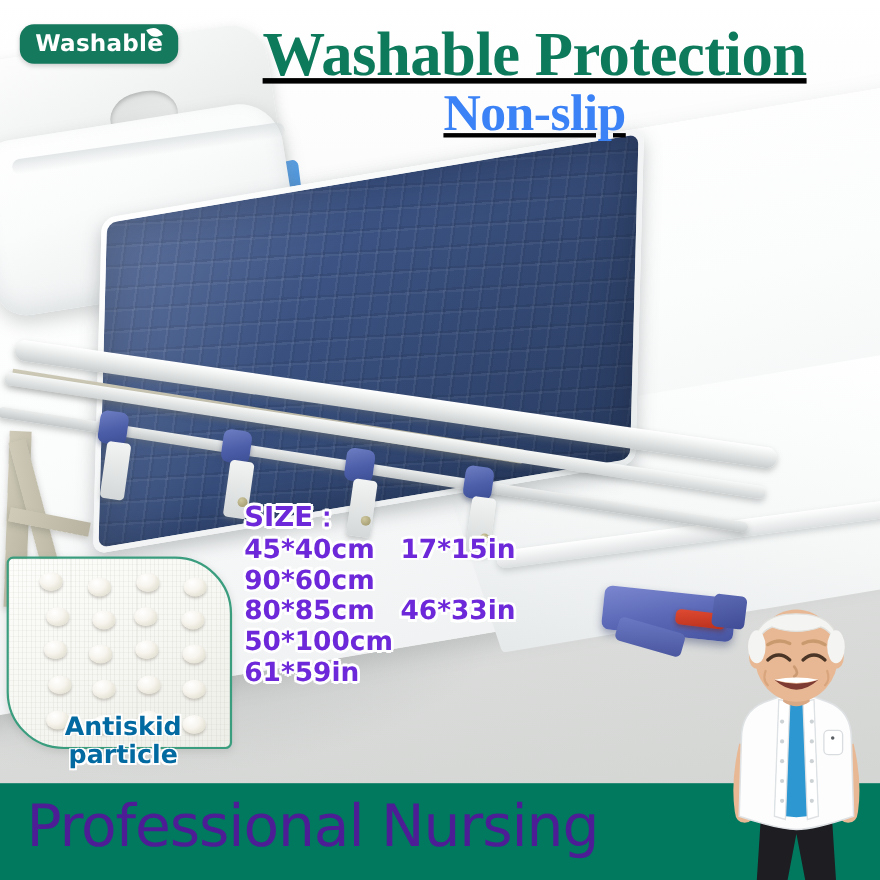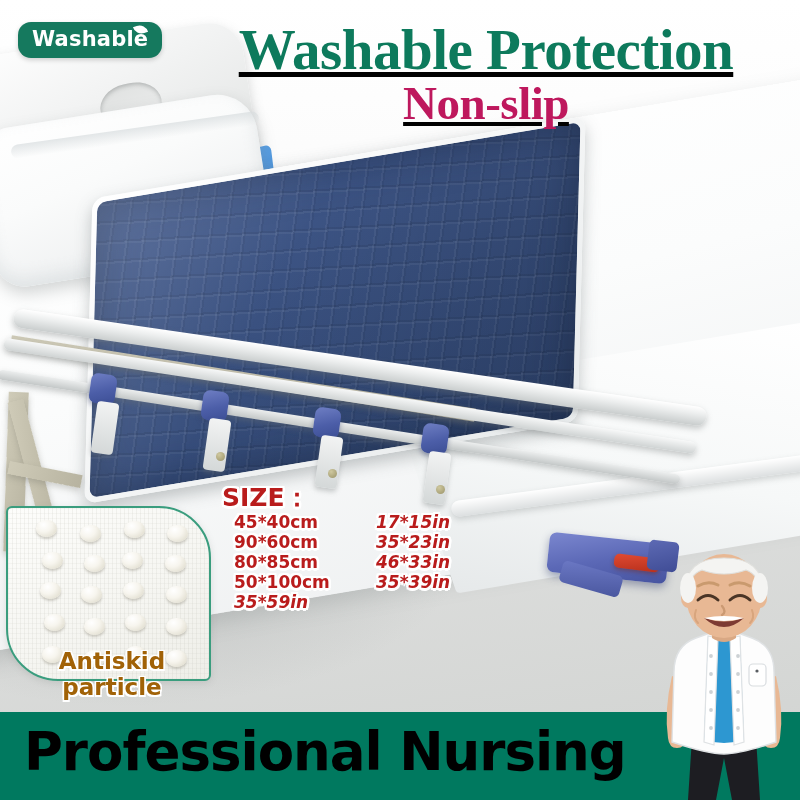--- a/index.html
+++ b/index.html
@@ -200,38 +200,38 @@
   .headline {
     position:absolute; right:14px; top:22px; width:600px;
     text-align:center; z-index:25;text-decoration:underline;
   }
   .h-line1, .h-line2 {
     color:#0d7a5c; font-family:"Liberation Serif", serif;
     font-weight:bold; font-size:57px; line-height:.97;
     letter-spacing:-.5px; white-space:nowrap;
   }
   .h-line3 {
-    color:#be185d; font-family:"Liberation Serif", serif;
+    color:#3b82f6; font-family:"Liberation Serif", serif;
     font-weight:bold; font-size:47px; line-height:1.12;
     letter-spacing:-.5px; white-space:nowrap;
   }
 
   
   .size-block {
-    position:absolute; left:222px; top:484px; z-index:26;
+    position:absolute; left:222px; top:456px; z-index:26;
     font-family:"DejaVu Sans", sans-serif; font-weight:bold;
-    color:#b91c1c;
+    color:#6d28d9;
     text-shadow:
       -2px -2px 0 #fff, 2px -2px 0 #fff, -2px 2px 0 #fff, 2px 2px 0 #fff,
       0 -2.5px 0 #fff, 0 2.5px 0 #fff, -2.5px 0 0 #fff, 2.5px 0 0 #fff;
   }
   .size-title { font-size:25px; line-height:1.12; margin-bottom:1px; }
-  .size-row { display:flex; font-size:17px; line-height:1.17; white-space:nowrap;margin-left:12px; }
+  .size-row { display:flex; font-size:24px; line-height:1.17; white-space:nowrap; }
   .size-cm { width:142px; text-align:left; }
-  .size-in { text-align:right;font-style:italic; }
+  .size-in { text-align:right; }
 
   
   .antiskid {
     position:absolute; left:6px; top:506px; width:205px; height:175px;
     border:2px solid #3a9d7e;
     border-radius:6px 52px 6px 52px;
     background:
       repeating-linear-gradient(90deg, rgba(190,190,180,.17) 0 1px, rgba(0,0,0,0) 1px 4px),
       repeating-linear-gradient(0deg, rgba(195,195,185,.13) 0 1px, rgba(0,0,0,0) 1px 5px),
       linear-gradient(150deg,#fdfdfb 0%,#f6f6f2 55%,#eeeee8 100%);
@@ -239,33 +239,33 @@
     box-shadow:0 2px 7px rgba(120,125,120,.2);
   }
   .dot {
     position:absolute; width:21px; height:17px; border-radius:50%;
     background:radial-gradient(ellipse at 36% 28%,#ffffff 0%,#f7f5ee 42%,#e4e1d4 78%,#d6d2c2 100%);
     box-shadow:0 2px 2.5px rgba(150,147,132,.45);
   }
   .antiskid-label {
     position:absolute; left:6px; top:648px; width:212px;
     text-align:center; z-index:27;
-    color:#a16207; font-size:23px; font-weight:bold;
+    color:#0369a1; font-size:23px; font-weight:bold;
     font-family:"DejaVu Sans", sans-serif;
     text-shadow:-1.5px -1.5px 0 #fff,1.5px -1.5px 0 #fff,-1.5px 1.5px 0 #fff,1.5px 1.5px 0 #fff;
   }
 
   
   .banner {
     position:absolute; left:0; top:712px; width:800px; height:88px;
     background:#00795f; z-index:20;
   }
   .banner-text {
     position:absolute; left:24px; top:716px; z-index:22;
-    color:#000000; font-size:53px; font-weight:bold;
+    color:#4c1d95; font-size:53px; font-weight:normal;
     font-family:"DejaVu Sans", sans-serif; letter-spacing:-1px;
     line-height:1.36; white-space:nowrap;
   }
 
   
   .man { position:absolute; left:648px; top:552px; width:152px; height:248px; z-index:23; }
 </style>
 </head>
 <body>
 
@@ -338,32 +338,30 @@
 
   <div class="size-block">
     <div class="size-title">SIZE：</div>
 
     <div class="size-row">
       <span class="size-cm">45*40cm</span>
       <span class="size-in">17*15in</span>
     </div>
     <div class="size-row">
       <span class="size-cm">90*60cm</span>
-      <span class="size-in">35*23in</span>
     </div>
     <div class="size-row">
       <span class="size-cm">80*85cm</span>
       <span class="size-in">46*33in</span>
     </div>
     <div class="size-row">
       <span class="size-cm">50*100cm</span>
-      <span class="size-in">35*39in</span>
     </div>
     <div class="size-row">
-      <span class="size-in">35*59in</span>
+      <span class="size-in">61*59in</span>
     </div>
   </div>
 
   <div class="antiskid">
     <div class="dot" style="left:28px; top:12px;"></div>
     <div class="dot" style="left:72px; top:17px;"></div>
     <div class="dot" style="left:116px; top:13px;"></div>
     <div class="dot" style="left:159px; top:17px;"></div>
 
     <div class="dot" style="left:34px; top:44px;"></div>

